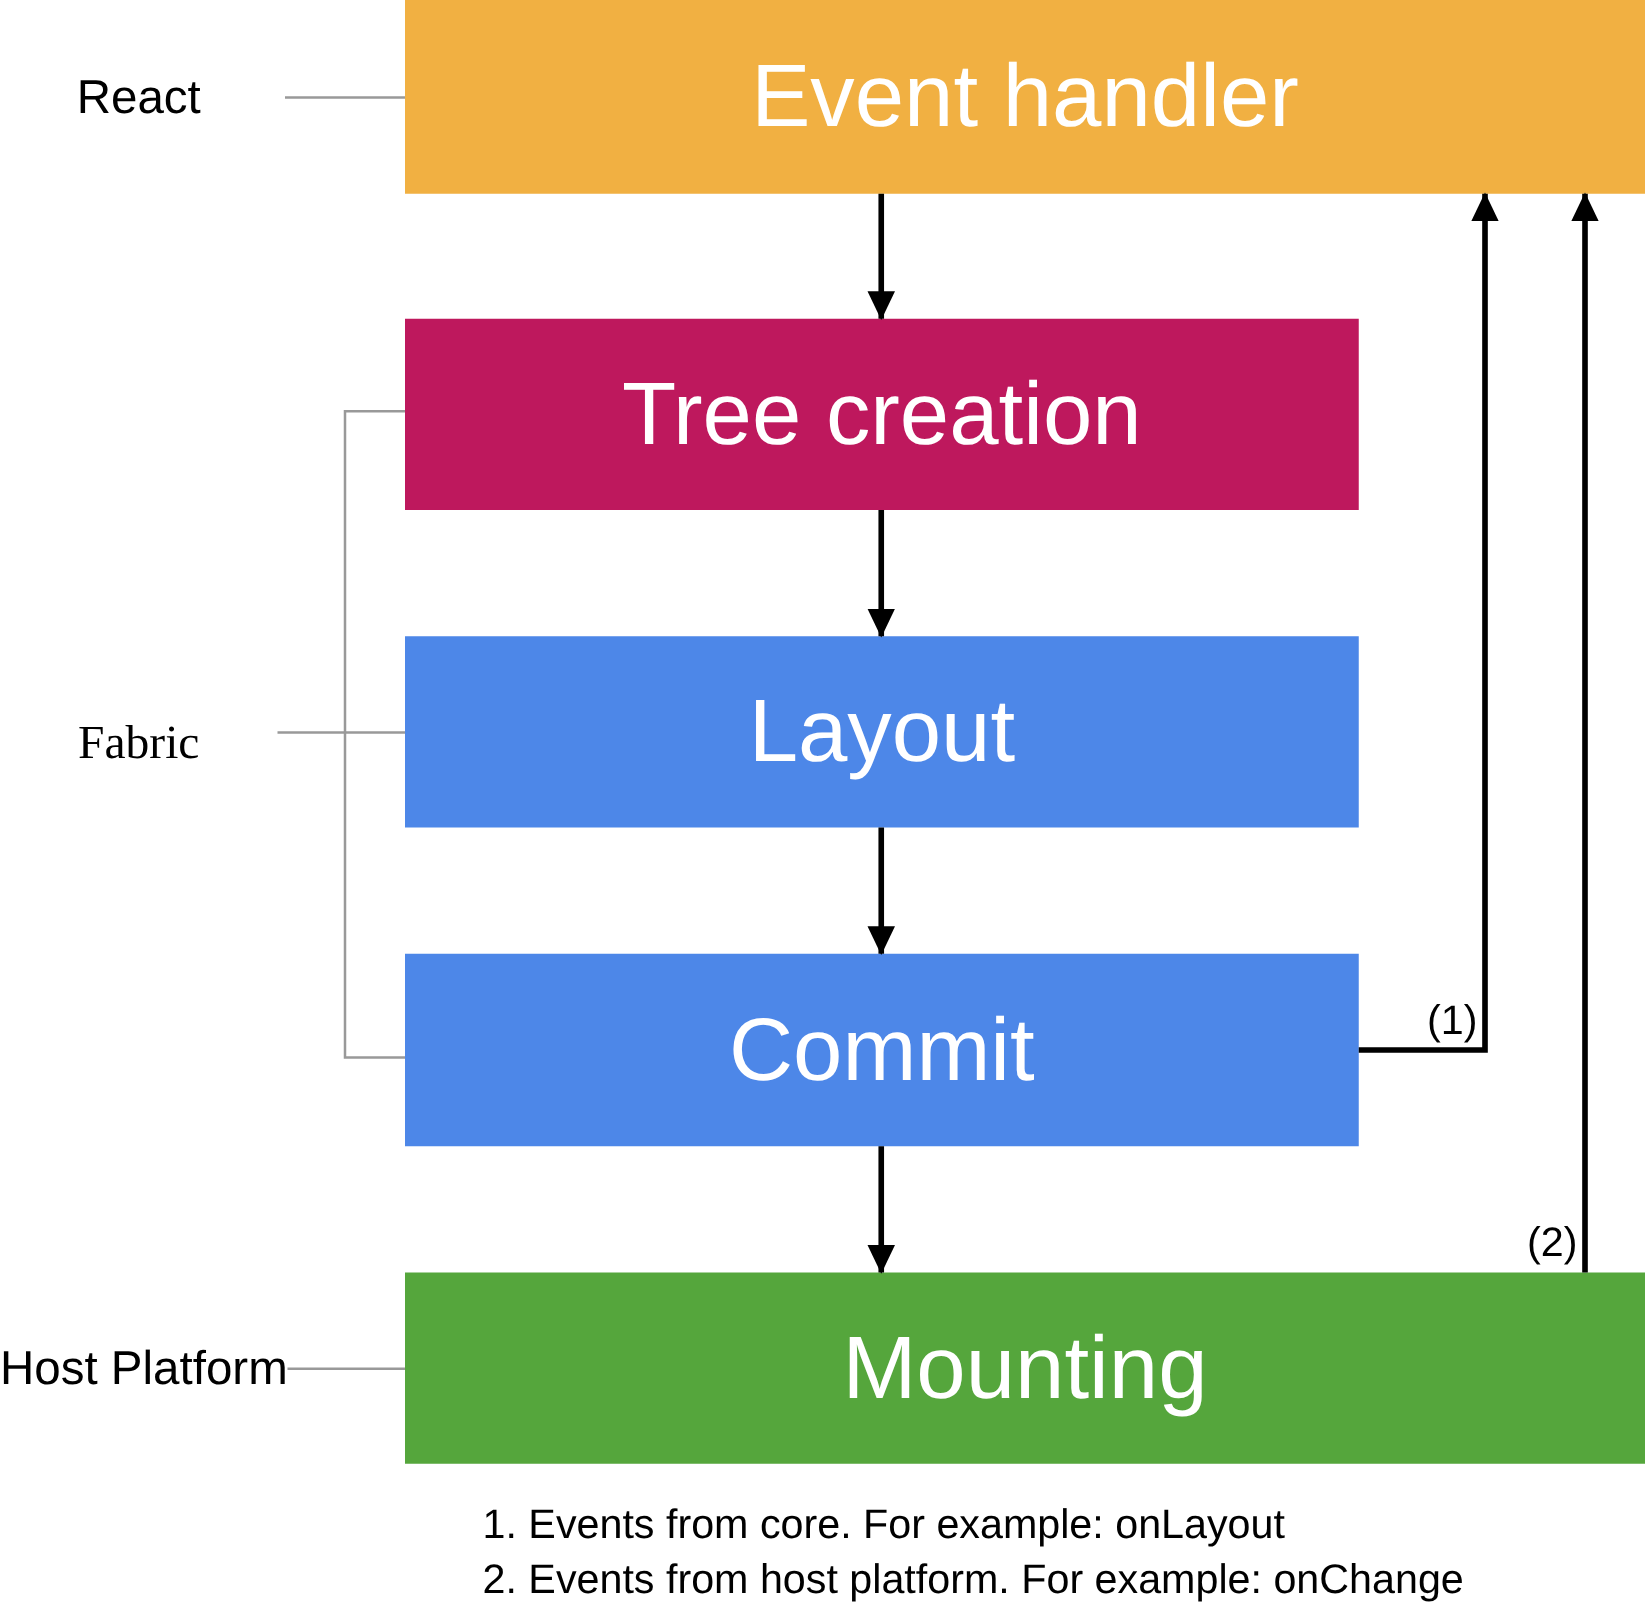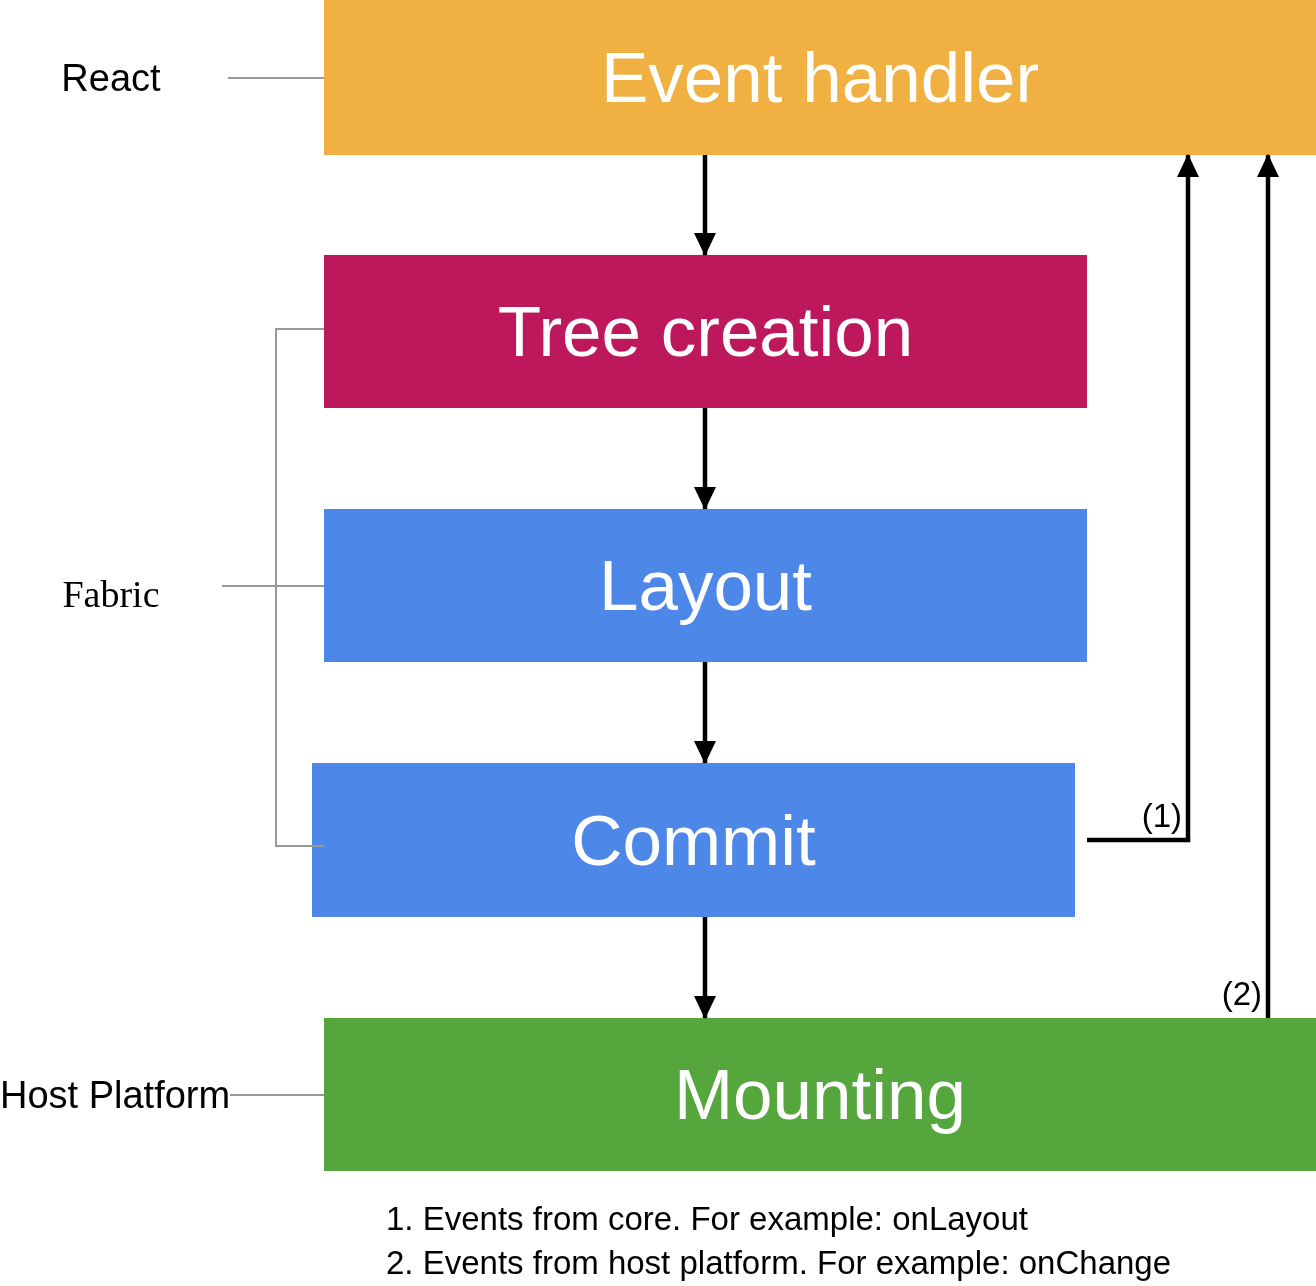--- a/index.html
+++ b/index.html
@@ -17,21 +17,21 @@
     align-items: center;
     justify-content: center;
     color: #ffffff;
     font-size: 71px;
     line-height: 1;
     white-space: nowrap;
   }
   .box-event-handler { left:324px; top:0;      width:992px; height:155px; background:#F1B042; }
   .box-tree-creation { left:324px; top:255px;  width:763px; height:153px; background:#4D87E8; }
   .box-layout        { left:324px; top:509px;  width:763px; height:153px; background:#4D87E8; }
-  .box-commit        { left:312px; top:763px;  width:763px; height:154px; background:#4D87E8;text-align:center; }
+  .box-commit        { left:324px; top:763px;  width:763px; height:154px; background:#4D87E8;text-align:center; }
   .box-mounting      { left:324px; top:1018px; width:992px; height:153px; background:#55A63C; }
 
   .side-label {
     position: absolute;
     left: 0;
     width: 222px;
     text-align: center;
     font-size: 38px;
     line-height: 44px;
     color: #000000;

